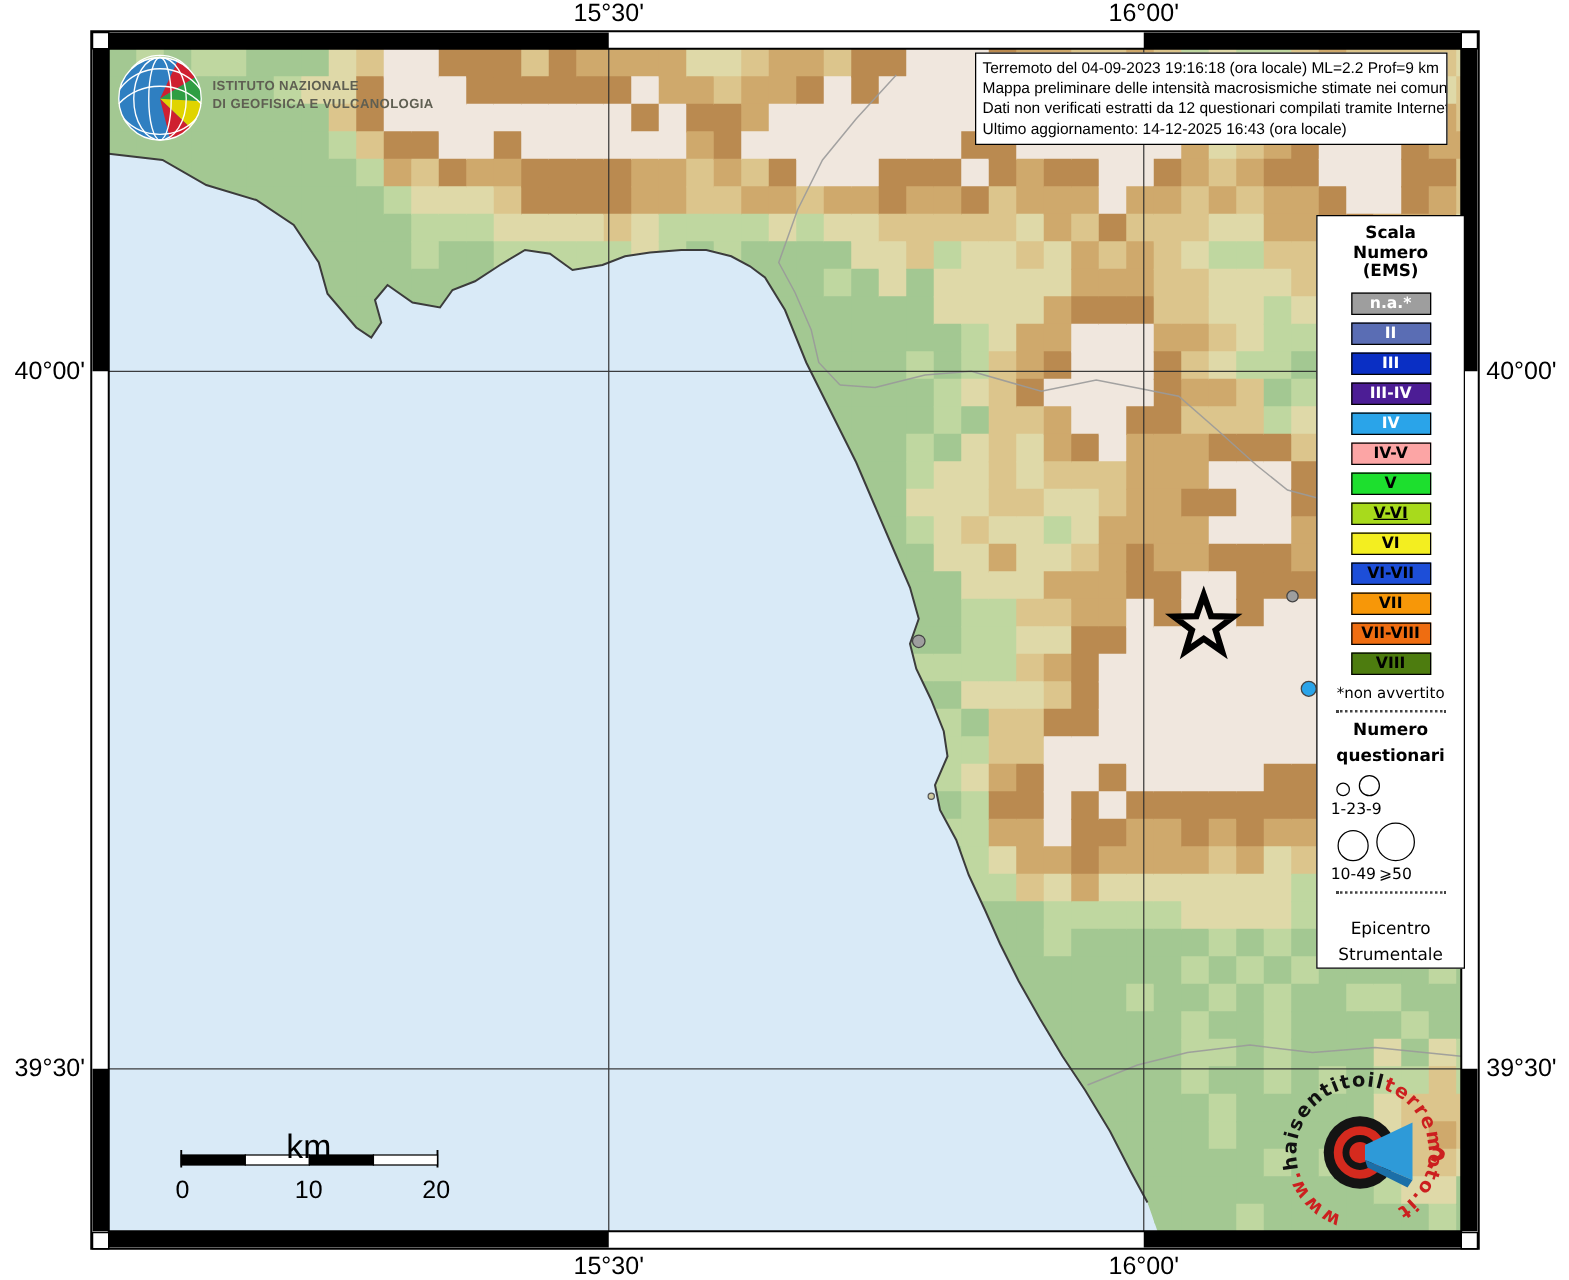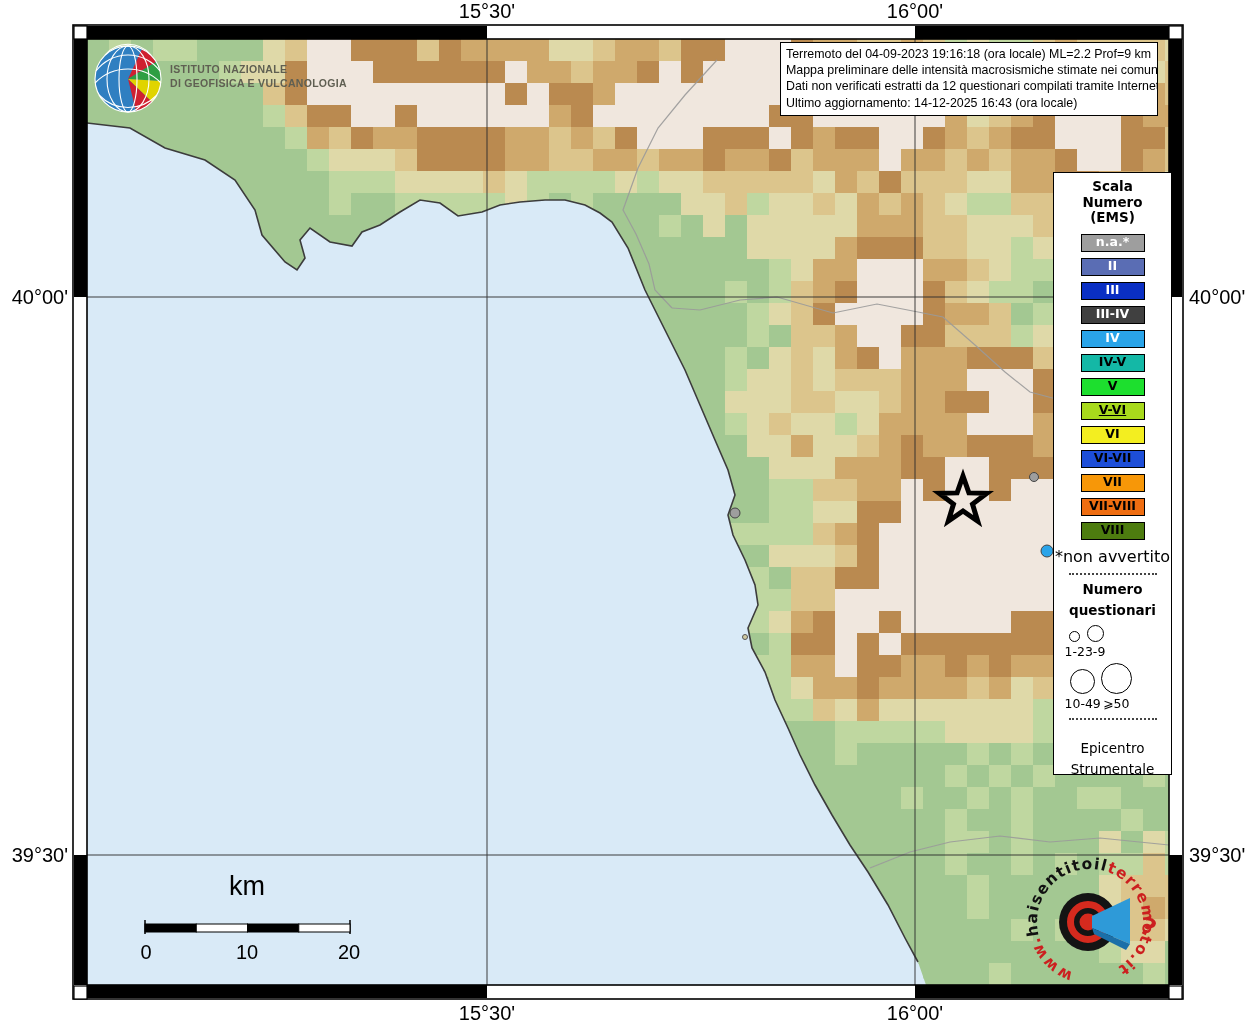--- a/index.html
+++ b/index.html
@@ -15,33 +15,33 @@
     font-family:"Liberation Sans",sans-serif;font-size:12.4px;line-height:16.2px;color:#000;white-space:nowrap;overflow:hidden;}
   
   #legend{position:absolute;left:1053px;top:172px;width:119px;height:603px;box-sizing:border-box;
     background:#ffffff;border:1.3px solid #000;font-family:"DejaVu Sans",sans-serif;color:#000;
     display:flex;flex-direction:column;align-items:center;}
   .legend-title{font-size:13.5px;font-weight:bold;text-align:center;line-height:15.5px;margin-top:6px;}
   #ems-boxes{margin-top:8px;display:flex;flex-direction:column;gap:6px;align-items:center;}
   .ems-box{width:64px;height:18px;border:1.4px solid #000;box-sizing:border-box;
     display:flex;align-items:center;justify-content:center;
     font-size:12.5px;font-weight:bold;line-height:1;}
-  .legend-foot{font-size:16px;margin-top:7px;white-space:nowrap;}
+  .legend-foot{font-size:12px;margin-top:7px;white-space:nowrap;}
   .dotted-sep{width:88px;border-top:2px dotted #444;margin:7px 0 4px 0;}
   .q-title{font-size:13.5px;font-weight:bold;text-align:center;line-height:21px;}
   .q-row{display:flex;width:96px;justify-content:flex-start;align-items:flex-end;margin-top:4px;}
   .q-item{display:flex;flex-direction:column;align-items:center;}
   .q-circle{border:1.6px solid #000;border-radius:50%;background:#fff;}
   .q-label{font-size:12.5px;margin-top:2px;}
   .epi-title{font-size:13.5px;font-weight:normal;text-align:center;line-height:21px;margin-top:14px;}
   
   #ingv-text{position:absolute;left:170px;top:63px;font-family:"Liberation Sans",sans-serif;
     font-size:10.5px;font-weight:bold;color:#5f5f52;line-height:13.5px;letter-spacing:0.3px;white-space:nowrap;}
   
-  #km-title{position:absolute;left:247px;top:871px;transform:translateX(-50%);
+  #km-title{position:absolute;left:247px;top:902px;transform:translateX(-50%);
     font-family:"Liberation Sans",sans-serif;font-size:27px;color:#000;}
   .km-tick{position:absolute;top:941px;transform:translateX(-50%);
     font-family:"Liberation Sans",sans-serif;font-size:20px;color:#000;}
 </style>
 </head>
 <body>
 
 <div id="page">
 
   <svg id="map-svg" width="1255" height="1024" viewBox="0 0 1255 1024" style="position:absolute;left:0;top:0;">
@@ -2321,23 +2321,23 @@
   <div id="legend">
     <div class="legend-title">
       <div>Scala</div>
       <div>Numero</div>
       <div>(EMS)</div>
     </div>
     <div id="ems-boxes">
         <div class="ems-box" style="background: rgb(158, 158, 158); color: rgb(255, 255, 255);">n.a.*</div>
         <div class="ems-box" style="background: rgb(90, 109, 180); color: rgb(255, 255, 255);">II</div>
         <div class="ems-box" style="background: rgb(10, 47, 196); color: rgb(255, 255, 255); text-align: center;">III</div>
-        <div class="ems-box" style="background: #404040; color: rgb(255, 255, 255);">III-IV</div>
+        <div class="ems-box" style="background: #4c1d95; color: rgb(255, 255, 255);">III-IV</div>
         <div class="ems-box" style="background: rgb(42, 164, 233); color: rgb(255, 255, 255);">IV</div>
-        <div class="ems-box" style="background: #14b8a6; color: rgb(0, 0, 0);">IV-V</div>
+        <div class="ems-box" style="background: #fca5a5; color: rgb(0, 0, 0);">IV-V</div>
         <div class="ems-box" style="background: rgb(29, 223, 46); color: rgb(0, 0, 0);">V</div>
         <div class="ems-box" style="background: rgb(168, 218, 28); color: rgb(0, 0, 0); text-decoration: underline;">V-VI</div>
         <div class="ems-box" style="background: rgb(243, 238, 32); color: rgb(0, 0, 0);">VI</div>
         <div class="ems-box" style="background: #1d4ed8; color: rgb(0, 0, 0);">VI-VII</div>
         <div class="ems-box" style="background: rgb(247, 151, 8); color: rgb(0, 0, 0);">VII</div>
         <div class="ems-box" style="background: rgb(239, 109, 17); color: rgb(0, 0, 0);">VII-VIII</div>
         <div class="ems-box" style="background: #4d7c0f; color: rgb(0, 0, 0);">VIII</div>
       </div>
     <div class="legend-foot">*non avvertito</div>
     <div class="dotted-sep"></div>

